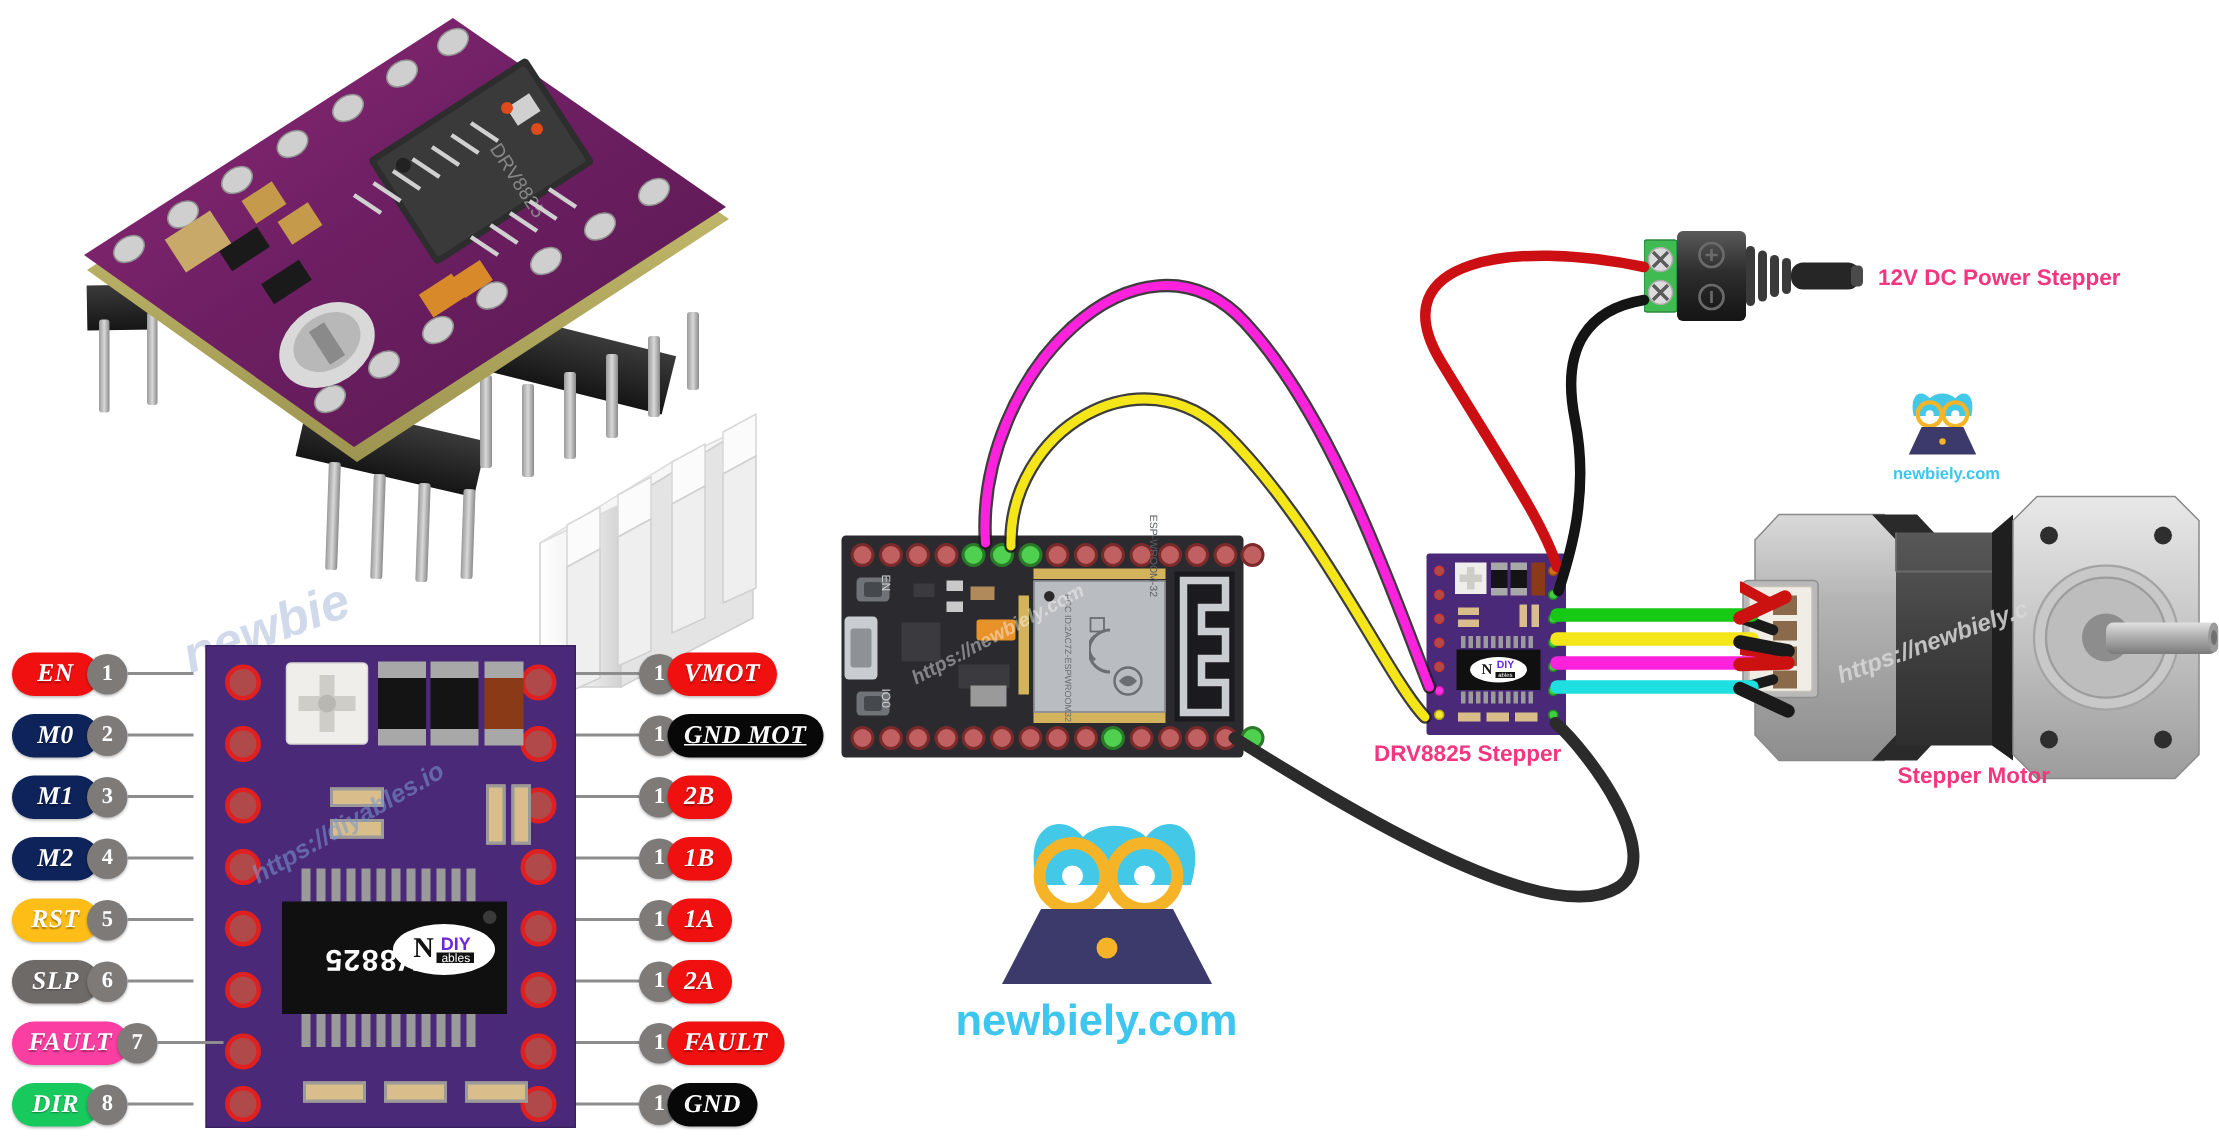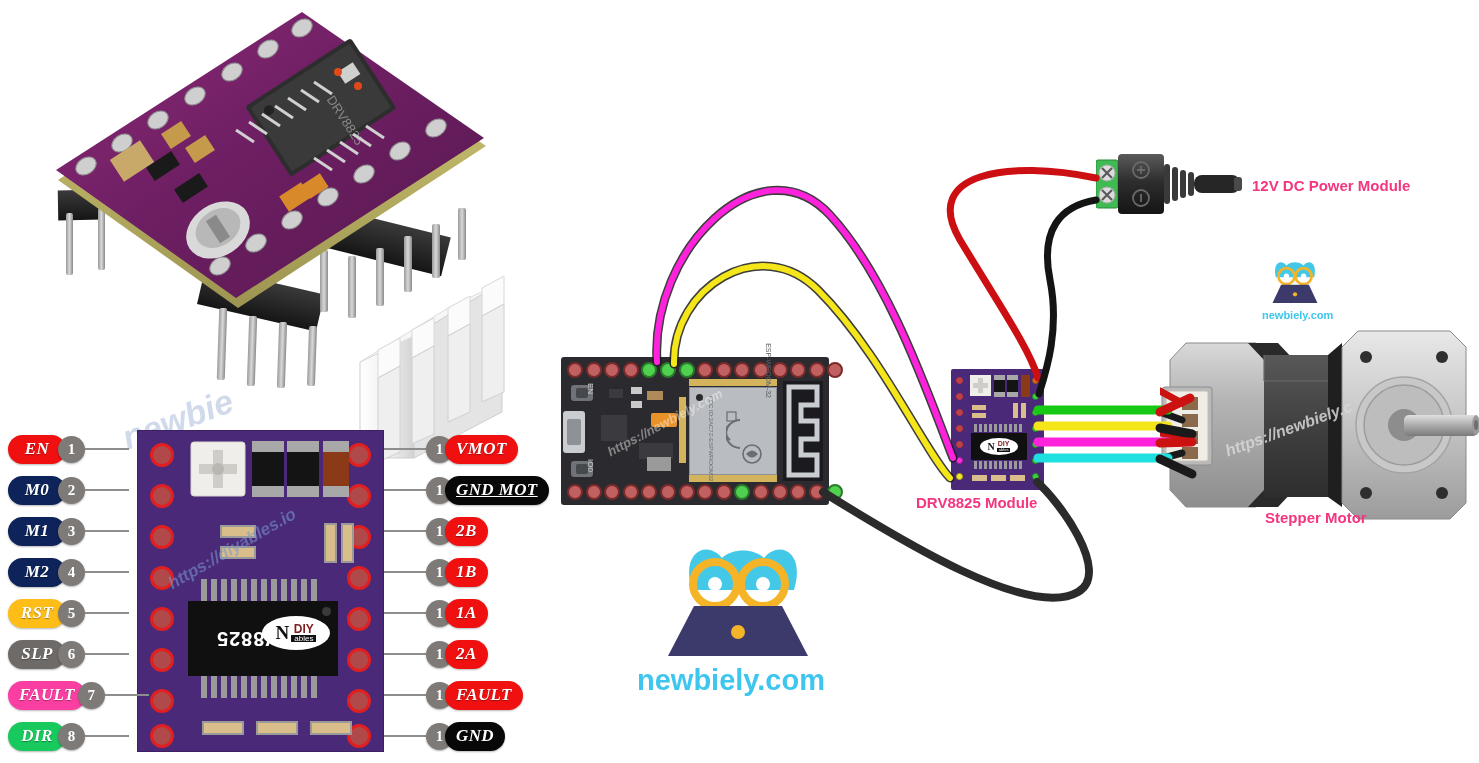--- a/index.html
+++ b/index.html
@@ -90,21 +90,21 @@
     background: #fff;
     border-radius: 50%;
     display: flex; align-items: center; justify-content: center;
     gap: 2px;
   }
   .diy-n {
     font-family: "Liberation Serif", serif;
     font-weight: 700; color: #111;
   }
   .diy-words { display: flex; flex-direction: column; align-items: center; line-height: .95; }
-  .diy-words b { color: #7f1d1d; font-weight: 700; }
+  .diy-words b { color: #6d28d9; font-weight: 700; }
   .diy-words s {
     text-decoration: none; background: #111; color: #fff;
     display: block; text-align: center;
   }
 
   
   .cap {
     position: absolute;
     color: #f4357f;
     font-weight: 700;
@@ -637,21 +637,21 @@
         <i style="width:3px"></i>
       <i style="width:3px"></i>
         <i style="width:3px"></i>
     </div>
 
     <div class="abs" style="left:21px; top:106px; width:15px; height:6px; background:#d9bd8a;"></div>
     <div class="abs" style="left:40px; top:106px; width:15px; height:6px; background:#d9bd8a;"></div>
     <div class="abs" style="left:59px; top:106px; width:15px; height:6px; background:#d9bd8a;"></div>
   </div>
 
-  <div class="cap" style="left:916px; top:494px; font-size:15px;">DRV8825 Module</div>
+  <div class="cap" style="left:916px; top:494px; font-size:15px;">DRV8825 Stepper</div>
 
   <div class="abs" style="left:1096px; top:150px; width:160px; height:75px;">
     <svg width="160" height="75" viewBox="0 0 160 75">
       <defs>
         <linearGradient id="barrelg" x1="0" y1="0" x2="0" y2="1">
           <stop offset="0%" stop-color="#5a5a5a"></stop>
           <stop offset="45%" stop-color="#2e2e2e"></stop>
           <stop offset="100%" stop-color="#141414"></stop>
         </linearGradient>
       </defs>
@@ -672,21 +672,21 @@
         <rect x="68" y="14" width="6" height="40" rx="3"></rect>
         <rect x="76" y="17" width="6" height="34" rx="3"></rect>
         <rect x="84" y="20" width="6" height="28" rx="3"></rect>
         <rect x="92" y="22" width="6" height="24" rx="3"></rect>
       </g>
 
       <rect x="98" y="25" width="46" height="18" rx="8" fill="#262626"></rect>
       <rect x="138" y="27" width="8" height="14" rx="3" fill="#4a4a4a"></rect>
     </svg>
   </div>
-  <div class="cap" style="left:1252px; top:177px; font-size:15px;">12V DC Power Module</div>
+  <div class="cap" style="left:1252px; top:177px; font-size:15px;">12V DC Power Stepper</div>
 
   <div class="abs" style="left:1160px; top:325px; width:320px; height:210px;">
     <svg width="320" height="210" viewBox="0 0 320 210">
       <defs>
         <linearGradient id="mbodyg" x1="0" y1="0" x2="0" y2="1">
           <stop offset="0%" stop-color="#d9d9d9"></stop>
           <stop offset="35%" stop-color="#b4b4b4"></stop>
           <stop offset="100%" stop-color="#8e8e8e"></stop>
         </linearGradient>
         <linearGradient id="mfaceg" x1="0" y1="0" x2="0" y2="1">

